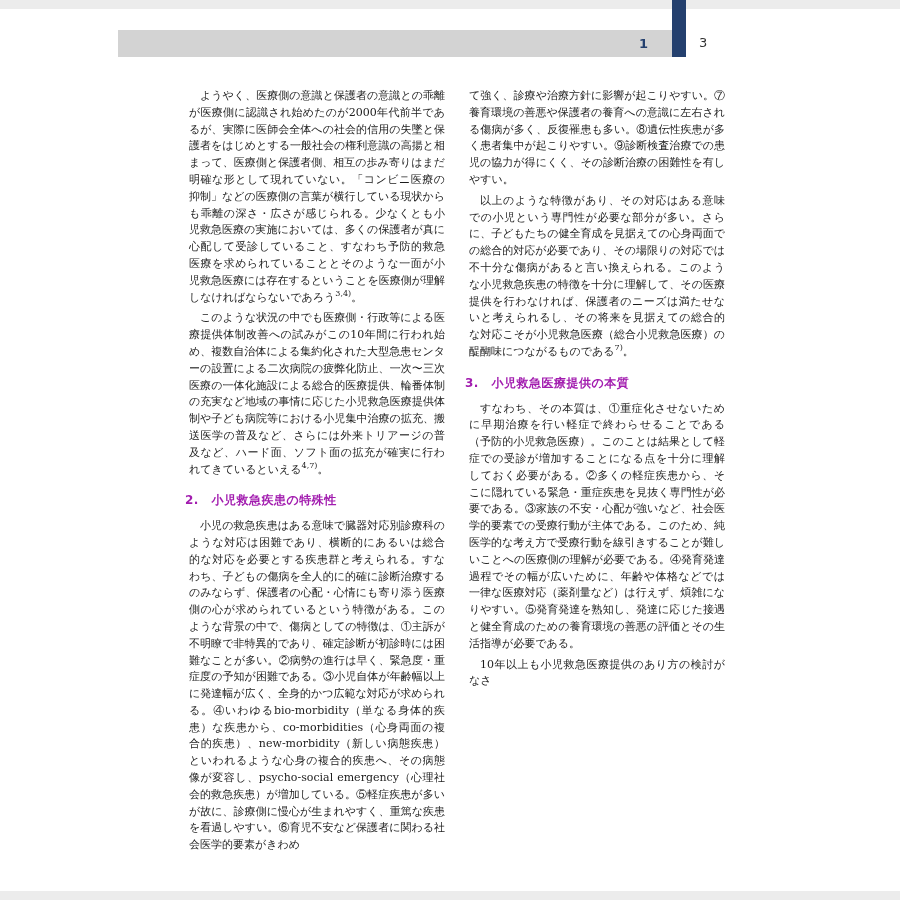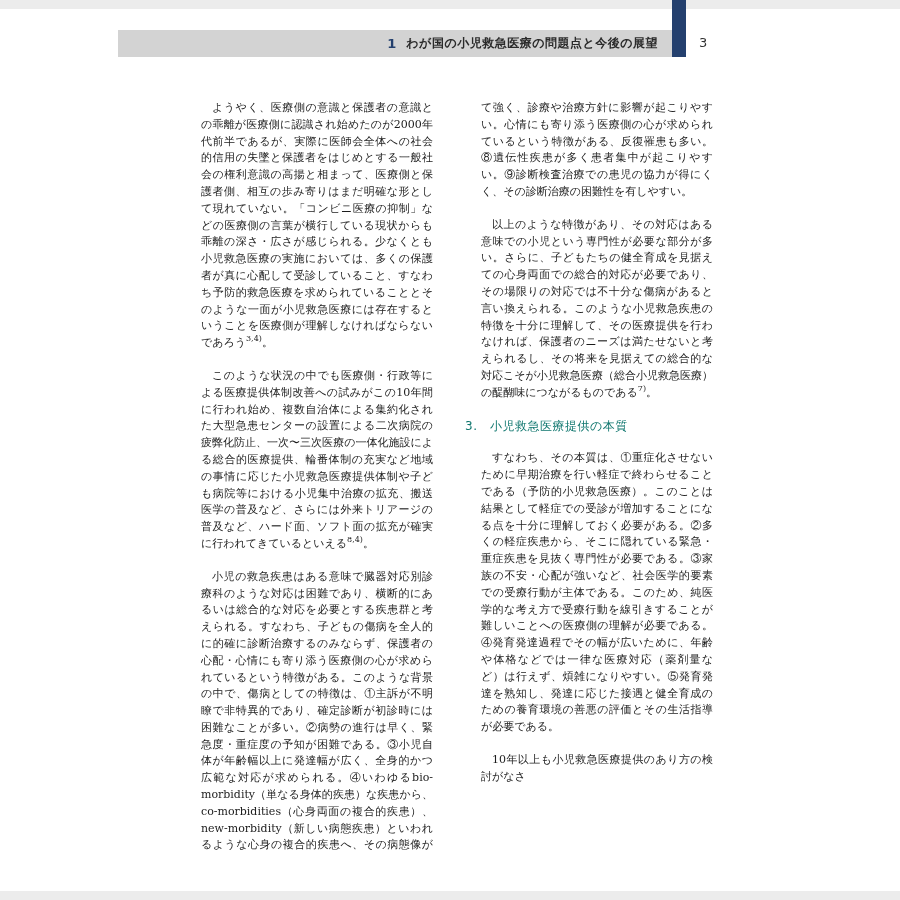--- a/index.html
+++ b/index.html
@@ -45,57 +45,57 @@
     width: 544px; height: 770px;
     display: flex; gap: 16px;
     overflow: hidden;
   }
   .col {
     width: 264px;
     font-size: 11px;
     line-height: 16.8px;
     text-align: justify;
   }
-  .col p { margin: 16px; }
+  .col p { margin: 4px; }
   .col p.indent { text-indent: 1em; }
   sup { font-size: 8px; line-height: 0; }
   h2.sec {
     font-family: "DejaVu Sans", "Liberation Sans", sans-serif;
-    color: #0f766e;
+    color: #a21caf;
     font-size: 12px;
-    font-weight: normal;
+    font-weight: bold;
     margin: 14px 0 9px 0;
     letter-spacing: 0.5px;
   }
 </style>
 </head>
 <body>
 
 <div class="page">
 
   <div class="edge top"></div>
   <div class="edge bottom"></div>
 
   <div class="header-band">
     <span class="chapter-num">1</span>
-    <span class="chapter-title">わが国の小児救急医療の問題点と今後の展望</span>
   </div>
   <div class="navy-bar"></div>
   <div class="page-num">3</div>
 
   <div class="columns">
 
     <div class="col">
       <p class="indent"><span>ようやく、医療側の意識と保護者の意識との乖離が医療側に認識され始めたのが2000年代前半であるが、実際に医師会全体への社会的信用の失墜と保護者をはじめとする一般社会の権利意識の高揚と相まって、医療側と保護者側、相互の歩み寄りはまだ明確な形として現れていない。「コンビニ医療の抑制」などの医療側の言葉が横行している現状からも乖離の深さ・広さが感じられる。少なくとも小児救急医療の実施においては、多くの保護者が真に心配して受診していること、すなわち予防的救急医療を求められていることとそのような一面が小児救急医療には存在するということを医療側が理解しなければならないであろう</span><sup>3,4)</sup><span>。</span></p>
-      <p class="indent"><span>このような状況の中でも医療側・行政等による医療提供体制改善への試みがこの10年間に行われ始め、複数自治体による集約化された大型急患センターの設置による二次病院の疲弊化防止、一次〜三次医療の一体化施設による総合的医療提供、輪番体制の充実など地域の事情に応じた小児救急医療提供体制や子ども病院等における小児集中治療の拡充、搬送医学の普及など、さらには外来トリアージの普及など、ハード面、ソフト面の拡充が確実に行われてきているといえる</span><sup>8,4)</sup><span>。</span></p>
+      <p class="indent"><span>このような状況の中でも医療側・行政等による医療提供体制改善への試みがこの10年間に行われ始め、複数自治体による集約化された大型急患センターの設置による二次病院の疲弊化防止、一次〜三次医療の一体化施設による総合的医療提供、輪番体制の充実など地域の事情に応じた小児救急医療提供体制や子ども病院等における小児集中治療の拡充、搬送医学の普及など、さらには外来トリアージの普及など、ハード面、ソフト面の拡充が確実に行われてきているといえる</span><sup>4,7)</sup><span>。</span></p>
+      <h2 class="sec">2.　小児救急疾患の特殊性</h2>
       <p class="indent">小児の救急疾患はある意味で臓器対応別診療科のような対応は困難であり、横断的にあるいは総合的な対応を必要とする疾患群と考えられる。すなわち、子どもの傷病を全人的に的確に診断治療するのみならず、保護者の心配・心情にも寄り添う医療側の心が求められているという特徴がある。このような背景の中で、傷病としての特徴は、①主訴が不明瞭で非特異的であり、確定診断が初診時には困難なことが多い。②病勢の進行は早く、緊急度・重症度の予知が困難である。③小児自体が年齢幅以上に発達幅が広く、全身的かつ広範な対応が求められる。④いわゆるbio-morbidity（単なる身体的疾患）な疾患から、co-morbidities（心身両面の複合的疾患）、new-morbidity（新しい病態疾患）といわれるような心身の複合的疾患へ、その病態像が変容し、psycho-social emergency（心理社会的救急疾患）が増加している。⑤軽症疾患が多いが故に、診療側に慢心が生まれやすく、重篤な疾患を看過しやすい。⑥育児不安など保護者に関わる社会医学的要素がきわめ</p>
     </div>
 
     <div class="col">
-      <p>て強く、診療や治療方針に影響が起こりやすい。心情にも寄り添う医療側の心が求められているという特徴がある、反復罹患も多い。⑧遺伝性疾患が多く患者集中が起こりやすい。⑨診断検査治療での患児の協力が得にくく、その診断治療の困難性を有しやすい。</p>
+      <p>て強く、診療や治療方針に影響が起こりやすい。⑦養育環境の善悪や保護者の養育への意識に左右される傷病が多く、反復罹患も多い。⑧遺伝性疾患が多く患者集中が起こりやすい。⑨診断検査治療での患児の協力が得にくく、その診断治療の困難性を有しやすい。</p>
       <p class="indent"><span>以上のような特徴があり、その対応はある意味での小児という専門性が必要な部分が多い。さらに、子どもたちの健全育成を見据えての心身両面での総合的対応が必要であり、その場限りの対応では不十分な傷病があると言い換えられる。このような小児救急疾患の特徴を十分に理解して、その医療提供を行わなければ、保護者のニーズは満たせないと考えられるし、その将来を見据えての総合的な対応こそが小児救急医療（総合小児救急医療）の醍醐味につながるものである</span><sup>7)</sup><span>。</span></p>
       <h2 class="sec">3.　小児救急医療提供の本質</h2>
       <p class="indent">すなわち、その本質は、①重症化させないために早期治療を行い軽症で終わらせることである（予防的小児救急医療）。このことは結果として軽症での受診が増加することになる点を十分に理解しておく必要がある。②多くの軽症疾患から、そこに隠れている緊急・重症疾患を見抜く専門性が必要である。③家族の不安・心配が強いなど、社会医学的要素での受療行動が主体である。このため、純医学的な考え方で受療行動を線引きすることが難しいことへの医療側の理解が必要である。④発育発達過程でその幅が広いために、年齢や体格などでは一律な医療対応（薬剤量など）は行えず、煩雑になりやすい。⑤発育発達を熟知し、発達に応じた接遇と健全育成のための養育環境の善悪の評価とその生活指導が必要である。</p>
       <p class="indent">10年以上も小児救急医療提供のあり方の検討がなさ</p>
     </div>
 
   </div>
 </div>
 
 </body></html>

